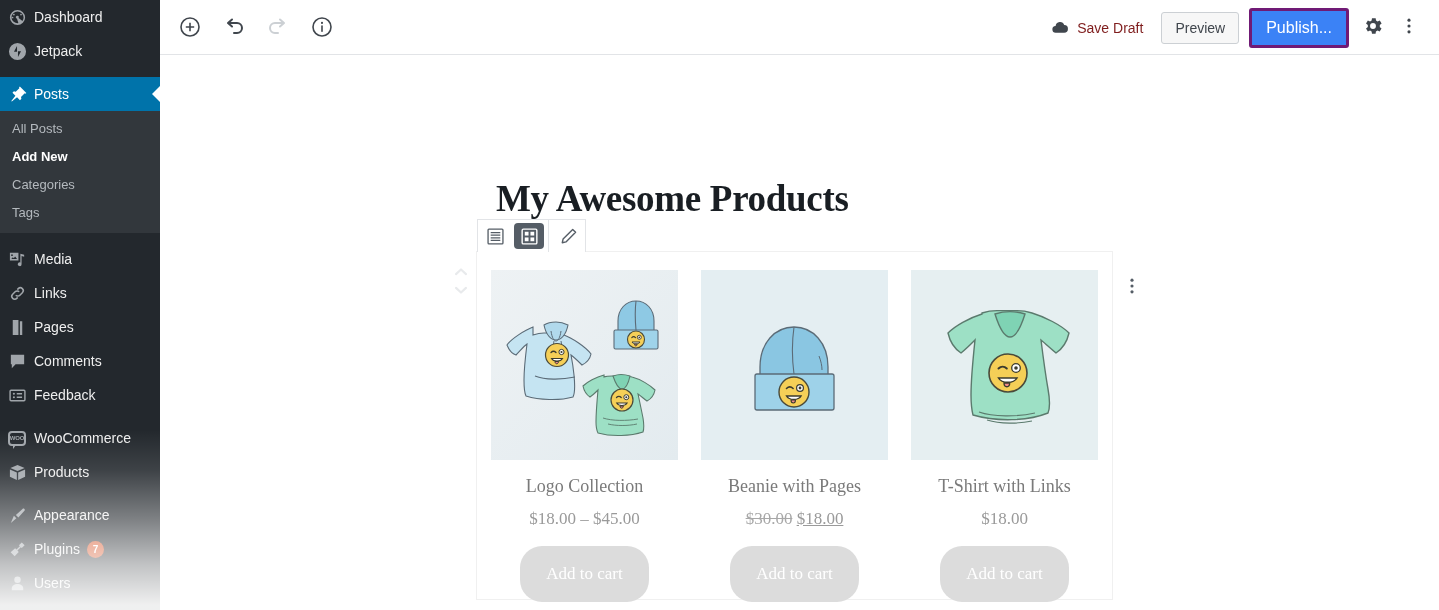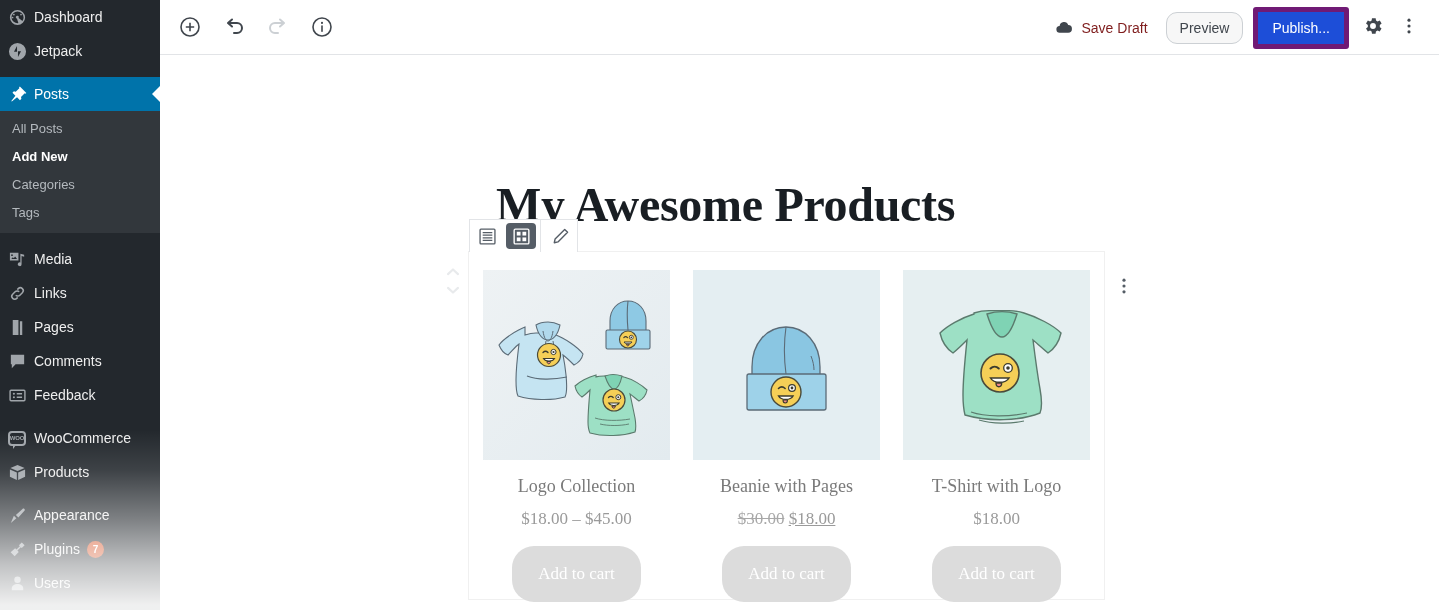--- a/index.html
+++ b/index.html
@@ -104,51 +104,51 @@
   #save-draft {
     display: flex; align-items: center; gap: 7px;
     font-size: 14px; color: #7f1d1d; cursor: pointer;
     padding: 6px 10px; margin-right: 8px;
   }
   #save-draft svg { width: 19px; height: 19px; color:#40464d; display:block; }
   .btn-preview {
     font-family: "Liberation Sans", sans-serif;
     font-size: 14px; color: #40464d;
     background: #f7f7f7; border: 1px solid #ccd0d4;
-    border-radius: 11px; padding: 7px 13px; cursor: pointer;
+    border-radius: 3px; padding: 7px 13px; cursor: pointer;
     margin-right: 10px;
     text-align: right;
   }
   .btn-publish {
     font-family: "Liberation Sans", sans-serif;
-    font-size: 14px; color: #fff;
-    background: #1d4ed8; border: 5px solid #701a75;
+    font-size: 16px; color: #fff;
+    background: #3b82f6; border: 3px solid #701a75;
     border-radius: 3px; padding: 8px 14px; cursor: pointer;
     margin-right: 6px;
   }
   #gear-btn, #more-btn {
     width: 36px; height: 36px;
     display: flex; align-items: center; justify-content: center;
     color: #40464d; cursor: pointer;
   }
   #gear-btn svg { width: 22px; height: 22px; }
   #more-btn svg { width: 22px; height: 22px; }
 
   
   #canvas { position: relative; width: 100%; height: 555px; background: #fff; }
   #post-title {
     position: absolute; left: 336px; top: 122px;
     font-family: "Liberation Serif", serif;
-    font-size: 48px; font-weight: bold; color: #191e23;
+    font-size: 37px; font-weight: bold; color: #191e23;
     letter-spacing: -0.3px; white-space: nowrap;
   }
 
   
   #product-block {
-    position: absolute; left: 308px; top: 196px;
+    position: absolute; left: 316px; top: 196px;
     width: 637px; height: 349px;
     border: 1px solid #f0f0f0;
     background: #fff;
   }
   #block-toolbar {
     position: absolute; left: 0px; top: -33px;
     height: 33px; display: flex; align-items: stretch;
     background: #fff;
     border: 1px solid #e2e4e7;
     border-bottom: none;
@@ -579,21 +579,21 @@
                   <path d="M68 142c14 5 38 5 56 1M76 150c13 4 32 4 45 1" fill="none" stroke-width="1.1"></path>
                 </g>
                 <circle cx="97" cy="103" r="19" fill="#f5cf57" stroke="#4a4a3a" stroke-width="1.6"></circle>
                 <path d="M87.5 98.5c2.5-2.5 5.8-2.5 8.3 0" stroke="#3b3b2e" stroke-width="2" fill="none" stroke-linecap="round"></path>
                 <circle cx="105" cy="98" r="4.3" fill="#fff" stroke="#3b3b2e" stroke-width="1.3"></circle>
                 <circle cx="105" cy="98" r="1.8" fill="#3b3b2e"></circle>
                 <path d="M87.5 108c3.3 5.8 15.2 5.8 18.5 0z" fill="#fff" stroke="#3b3b2e" stroke-width="1.5"></path>
                 <path d="M93 113c0 5 5.7 5 5.7 0z" fill="#f08a8a" stroke="#3b3b2e" stroke-width="1.3"></path>
               </svg>
             </div>
-            <div class="product-title">T-Shirt with Logo</div>
+            <div class="product-title">T-Shirt with Links</div>
             <div class="product-price">$18.00</div>
             <button class="add-to-cart">Add to cart</button>
           </div>
 
         </div>
       </div>
 
     </div>
   </div>
 </div>

